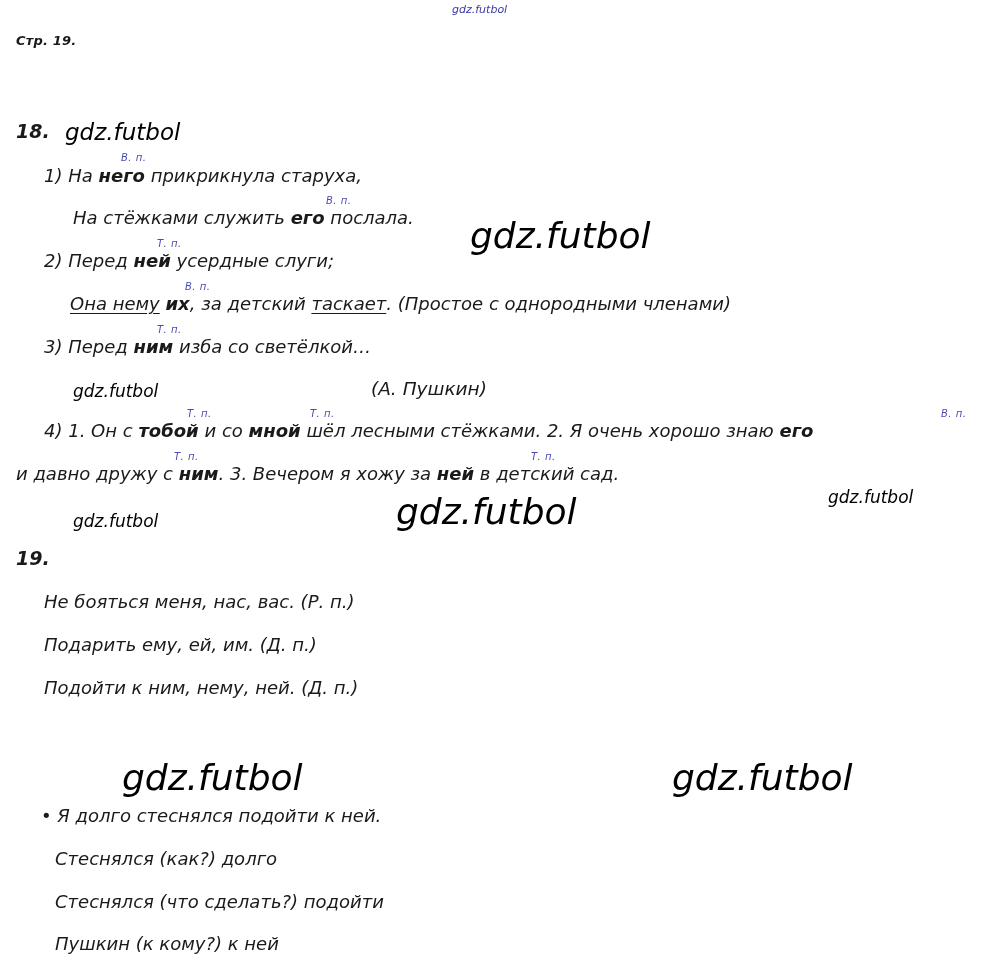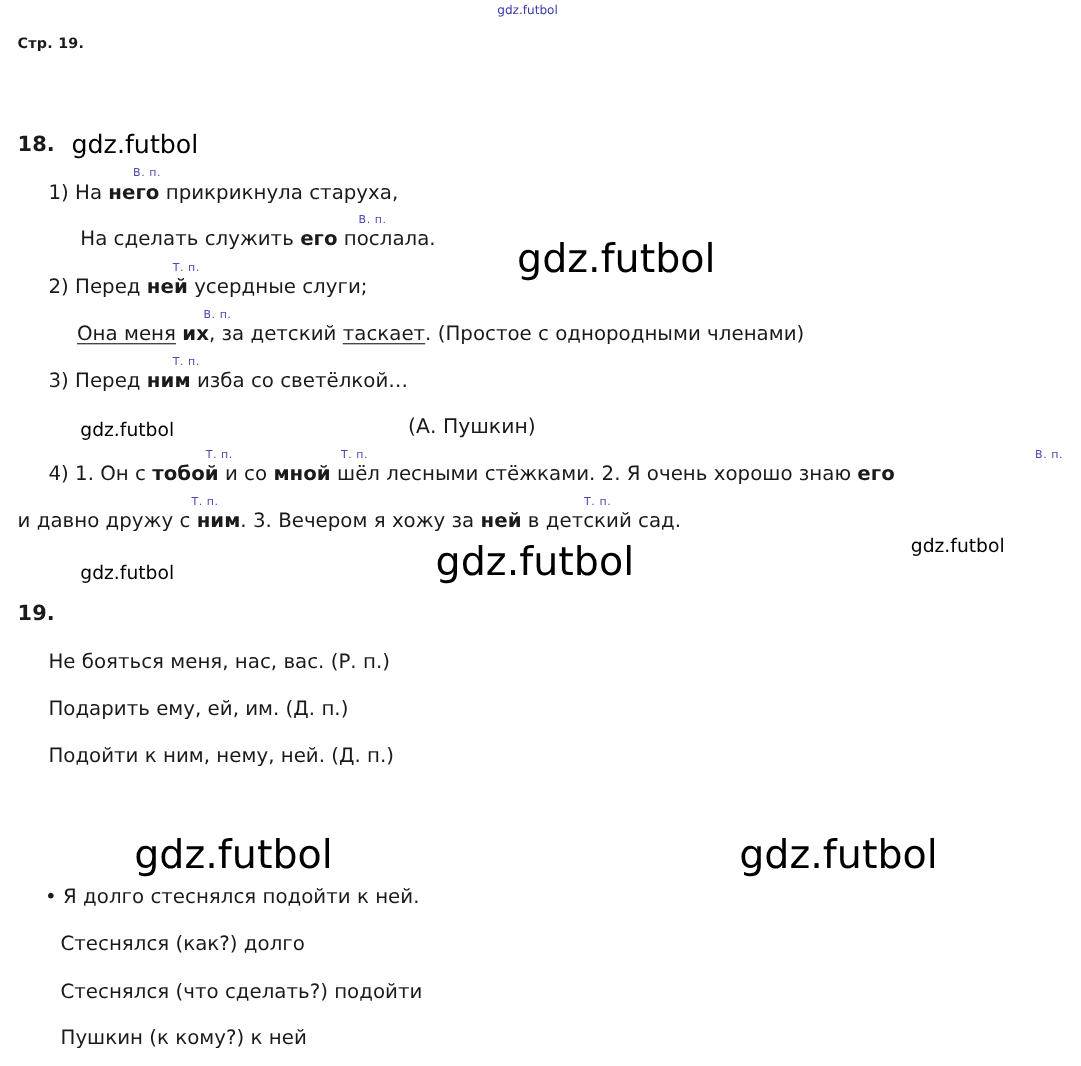--- a/index.html
+++ b/index.html
@@ -12,20 +12,21 @@
     background: #ffffff;
     font-family: "DejaVu Sans", sans-serif;
     color: #1a1a1a;
     position: relative;
     overflow: hidden;
   }
   .page {
     position: relative;
     width: 983px;
     height: 857px;
+    font-style: italic;
   }
   
   .wm {
     position: absolute;
     color: #000000;
     font-family: "DejaVu Sans", sans-serif;
     white-space: nowrap;
     pointer-events: none;
   }
   .wm-top {
@@ -101,31 +102,31 @@
   <div class="stranitsa">Стр. 19.</div>
 
   <div class="ex-num" id="ex18-num">18.</div>
 
   <div class="line" style="left:44px; top:164px;">
     <span>1)</span><span> </span><span>На </span><span class="bold">него</span><span> прикрикнула старуха,</span>
   </div>
   <div class="mark" style="left:121px; top:152px;">В. п.</div>
 
   <div class="line" style="left:73px; top:206px;">
-    <span>На сделать служить </span><span class="bold">его</span><span> послала.</span>
+    <span>На стёжками служить </span><span class="bold">его</span><span> послала.</span>
   </div>
   <div class="mark" style="left:326px; top:195px;">В. п.</div>
 
   <div class="line" style="left:44px; top:249px;">
     <span>2)</span><span> </span><span>Перед </span><span class="bold">ней</span><span> усердные слуги;</span>
   </div>
   <div class="mark" style="left:157px; top:238px;">Т. п.</div>
 
   <div class="line" style="left:70px; top:292px;">
-    <span class="u">Она</span><span class="u"> меня</span><span> </span><span class="bold">их</span><span>, за детский </span><span class="u">таскает</span><span>. (Простое с однородными членами)</span>
+    <span class="u">Она</span><span class="u"> нему</span><span> </span><span class="bold">их</span><span>, за детский </span><span class="u">таскает</span><span>. (Простое с однородными членами)</span>
   </div>
   <div class="mark" style="left:185px; top:281px;">В. п.</div>
 
   <div class="line" style="left:44px; top:335px;">
     <span>3)</span><span> </span><span>Перед </span><span class="bold">ним</span><span> изба со светёлкой…</span>
   </div>
   <div class="mark" style="left:157px; top:324px;">Т. п.</div>
 
   <div class="center-note" style="left:371px; top:378px;">(А. Пушкин)</div>
 

